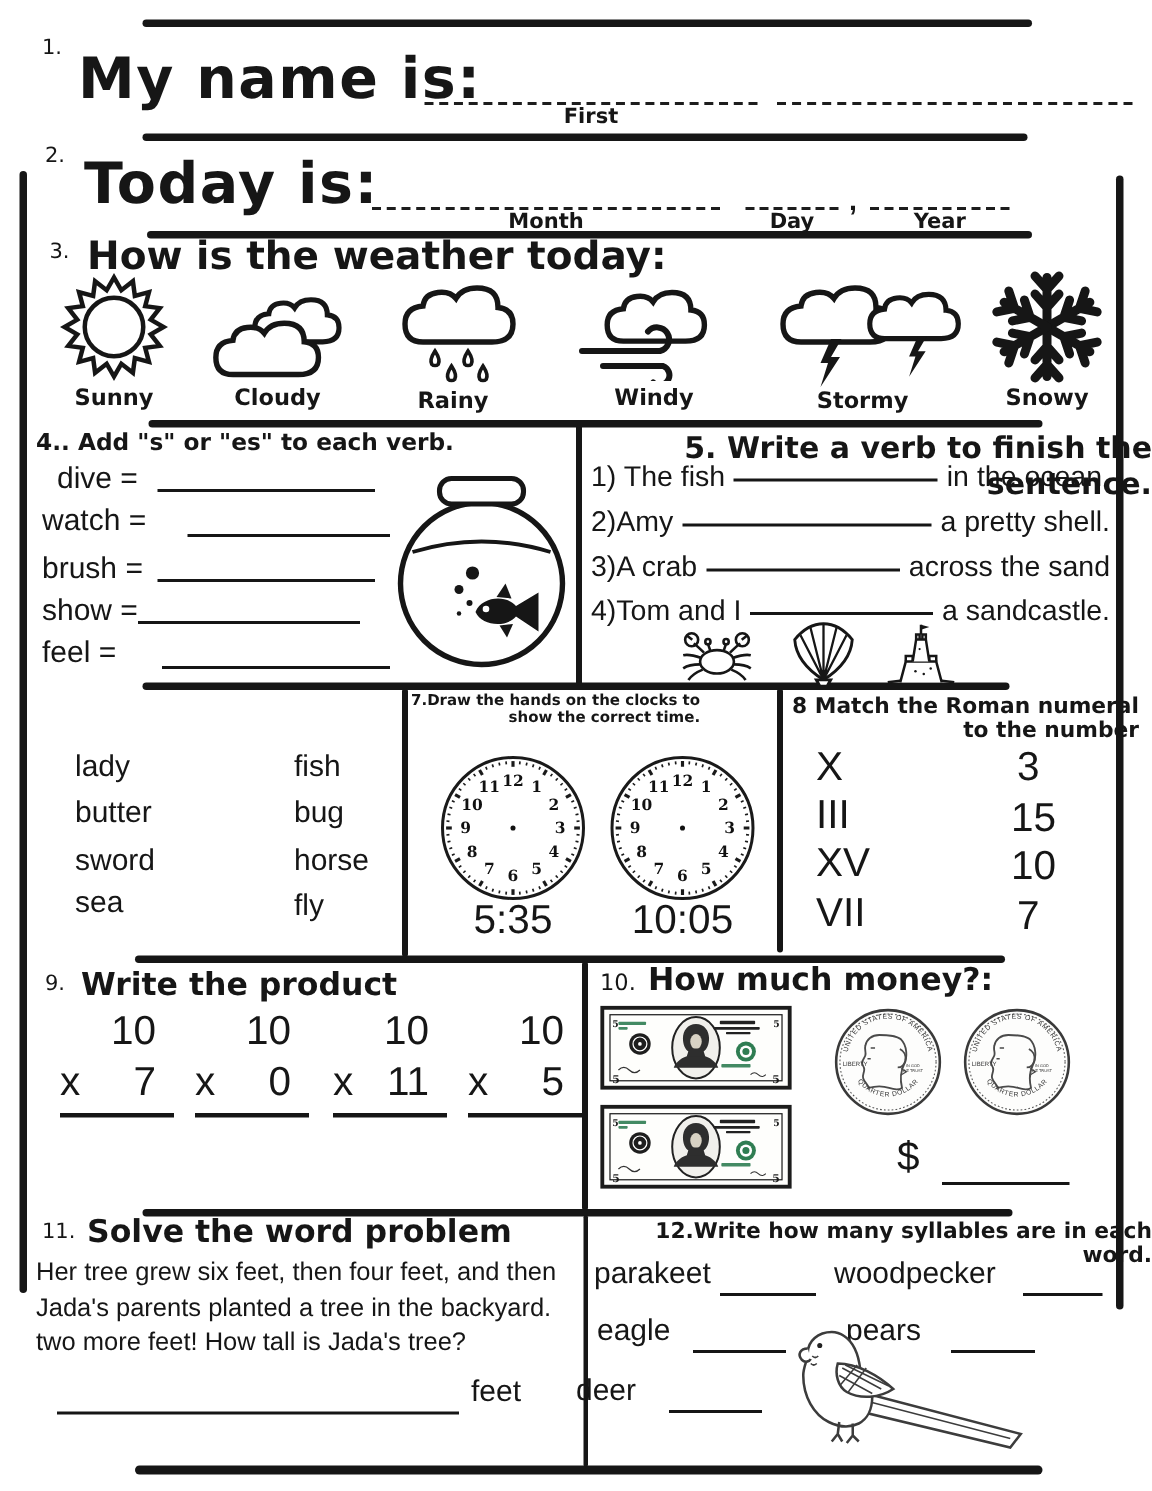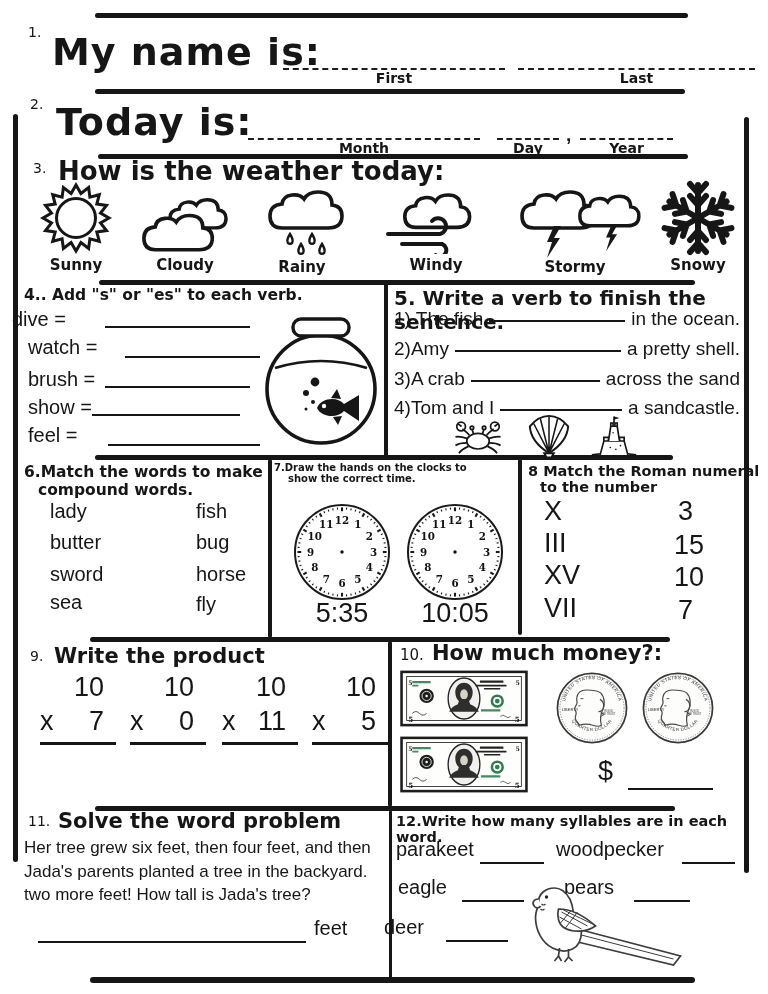--- a/index.html
+++ b/index.html
@@ -1,19 +1,19 @@
 <!DOCTYPE html>
 <html><head>
 <meta charset="utf-8">
 <style>
   html,body{margin:0;padding:0;background:#fff;}
   .page{position:relative;width:768px;height:994px;background:#fff;color:#161616;
         font-family:"Liberation Sans",sans-serif;overflow:hidden;}
   .abs{position:absolute;}
-  .hand{font-family:"DejaVu Sans",sans-serif;font-weight:700;}
+  .hand{font-family:"DejaVu Sans",sans-serif;font-weight:700;text-align:right;}
   .ink{background:#161616;border-radius:3px;}
   .secnum{font-family:"DejaVu Sans",sans-serif;font-size:14px;font-weight:400;}
   .bigtitle{font-family:"DejaVu Sans",sans-serif;font-weight:700;font-size:38px;letter-spacing:1px;}
   .ans-line{border-bottom:2.6px solid #161616;}
   .dash-line{border-bottom:2.6px dashed #1d1d1d;}
   .sublabel{font-family:"DejaVu Sans",sans-serif;font-size:14px;font-weight:600;text-align:center;}
   .wlabel{font-family:"DejaVu Sans",sans-serif;font-size:15px;font-weight:600;text-align:center;}
   .body19{font-size:19px;}
   .word20{font-size:20px;}
   .s-row{display:flex;align-items:baseline;justify-content:center;}
@@ -103,21 +103,20 @@
   <div class="abs ink" style="left:268px;top:459px;width:4px;height:179px"></div>
   <div class="abs ink" style="left:518px;top:459px;width:4px;height:176px"></div>
   <div class="abs ink" style="left:388px;top:641px;width:4px;height:166px"></div>
   <div class="abs ink" style="left:389px;top:810px;width:3px;height:168px"></div>
 
   <div class="abs secnum" style="left:28px;top:24px">1.</div>
   <div class="abs bigtitle" style="left:52px;top:30px">My name is:</div>
   <div class="abs dash-line" style="left:283px;top:46px;width:222px;height:22px"></div>
   <div class="abs sublabel" style="left:283px;top:70px;width:222px">First</div>
   <div class="abs dash-line" style="left:518px;top:46px;width:237px;height:22px"></div>
-  <div class="abs sublabel" style="left:518px;top:70px;width:237px">Last</div>
 
   <div class="abs secnum" style="left:30px;top:96px">2.</div>
   <div class="abs bigtitle" style="left:56px;top:100px">Today is:</div>
   <div class="abs dash-line" style="left:248px;top:116px;width:232px;height:22px"></div>
   <div class="abs sublabel" style="left:248px;top:140px;width:232px">Month</div>
   <div class="abs dash-line" style="left:497px;top:116px;width:62px;height:22px"></div>
   <div class="abs sublabel" style="left:497px;top:140px;width:62px">Day</div>
   <div class="abs" style="left:566px;top:124px;font-size:19px;font-weight:700">,</div>
   <div class="abs dash-line" style="left:580px;top:116px;width:93px;height:22px"></div>
   <div class="abs sublabel" style="left:580px;top:140px;width:93px">Year</div>
@@ -169,21 +168,21 @@
       <use href="#flake-arm" transform="translate(38,38) rotate(180)"></use>
       <use href="#flake-arm" transform="translate(38,38) rotate(240)"></use>
       <use href="#flake-arm" transform="translate(38,38) rotate(300)"></use>
     </g>
   </svg>
   <div class="abs wlabel" style="left:660px;top:256px;width:76px">Snowy</div>
 
   <div class="abs hand" style="left:24px;top:286px;font-size:15.5px">
     <span>4..</span> <span>Add "s" or "es" to each verb.</span>
   </div>
-  <div class="abs word20" style="left:12px;top:308px">dive =</div>
+  <div class="abs word20" style="left:38px;top:308px">dive =</div>
   <div class="abs ans-line" style="left:105px;top:300px;width:145px;height:26px"></div>
   <div class="abs word20" style="left:28px;top:336px">watch =</div>
   <div class="abs ans-line" style="left:125px;top:330px;width:135px;height:26px"></div>
   <div class="abs word20" style="left:28px;top:368px">brush =</div>
   <div class="abs ans-line" style="left:105px;top:360px;width:145px;height:26px"></div>
   <div class="abs word20" style="left:28px;top:396px">show =</div>
   <div class="abs ans-line" style="left:92px;top:388px;width:148px;height:26px"></div>
   <div class="abs word20" style="left:28px;top:424px">feel =</div>
   <div class="abs ans-line" style="left:108px;top:418px;width:152px;height:26px"></div>
 
@@ -255,24 +254,20 @@
       <path d="M26,2.5 L32,4 L26,6 Z" fill="#161616" stroke="none"></path>
       <g fill="#161616" stroke="none">
         <circle cx="22" cy="36" r="0.9"></circle>
           <circle cx="28" cy="38" r="0.9"></circle>
           <circle cx="33" cy="34" r="0.9"></circle>
           <circle cx="25" cy="20" r="0.8"></circle>
       </g>
     </g>
   </svg>
 
-  <div class="abs hand" style="left:24px;top:463px;font-size:15.5px">
-    <span>6.</span><span>Match the words to make</span><br>
-    <span style="padding-left:14px">compound words.</span>
-  </div>
   <div class="abs word20" style="left:50px;top:500px">lady</div>
   <div class="abs word20" style="left:50px;top:531px">butter</div>
   <div class="abs word20" style="left:50px;top:563px">sword</div>
   <div class="abs word20" style="left:50px;top:591px">sea</div>
   <div class="abs word20" style="left:196px;top:500px">fish</div>
   <div class="abs word20" style="left:196px;top:531px">bug</div>
   <div class="abs word20" style="left:196px;top:563px">horse</div>
   <div class="abs word20" style="left:196px;top:593px">fly</div>
 
   <div class="abs hand" style="left:274px;top:462px;font-size:10px">

